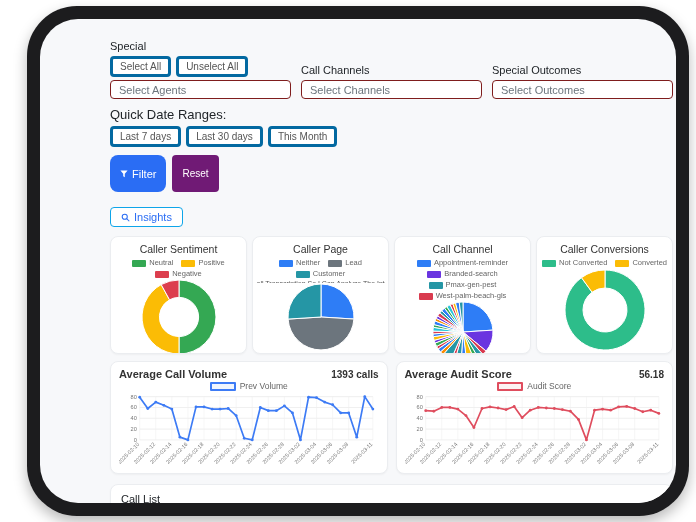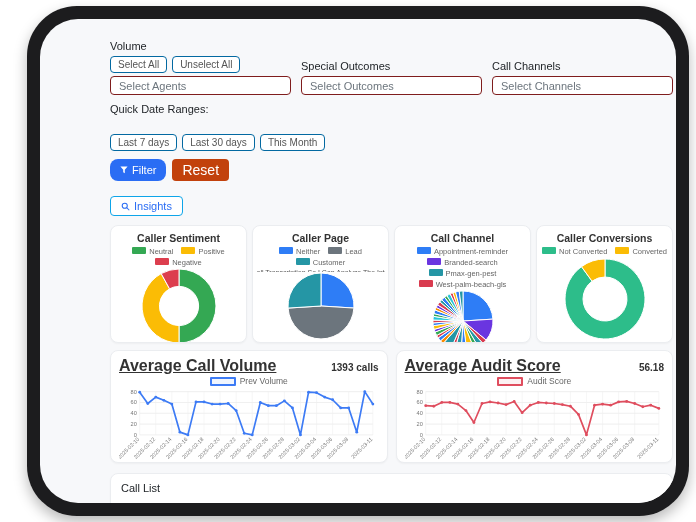--- a/index.html
+++ b/index.html
@@ -5,43 +5,43 @@
   * { box-sizing: border-box; margin:0; padding:0; }
   html,body { width:696px; height:522px; background:#fff; font-family:"Liberation Sans", sans-serif; }
   .frame { position:absolute; left:27px; top:6px; width:662px; height:510px; background:#1c1c1e; border-radius:50px; box-shadow:0 6px 14px rgba(0,0,0,.28); }
   .screen { position:absolute; inset:13px; background:#f7f8fa; border-radius:38px; overflow:hidden; }
   .content { position:absolute; left:70px; right:3px; top:0; padding-top:21px; }
 
   .flabel { font-size:11px; color:#212529; margin-bottom:4px; }
   .filters-grid { display:flex; gap:10px; align-items:flex-end; }
   .fcol { flex:1; display:flex; flex-direction:column; }
   .btn-row { display:flex; gap:5px; margin-bottom:3px; }
-  .ghost-btn { font-size:10px; color:#555; background:#fff; border:1px solid #0369a1; border-radius:4px; padding:2px 7px; cursor:pointer; }
+  .ghost-btn { font-size:10px; color:#555; background:#fff; border:3px solid #0369a1; border-radius:4px; padding:2px 7px; cursor:pointer; }
   .sel-input { width:100%; height:19px; border:1px solid #7f1d1d; border-radius:4px; background:#fff; font-size:11px; color:#495057; padding:0 8px; font-family:"Liberation Sans",sans-serif; }
   .sel-input::placeholder { color:#6c757d; }
 
-  .quick-label { font-size:11px; color:#212529; margin-top:8px; margin-bottom:19px; }
+  .quick-label { font-size:13px; color:#212529; margin-top:8px; margin-bottom:4px; }
   .action-row { display:flex; gap:6px; margin-top:8px; }
   .btn-primary { display:inline-flex; align-items:center; gap:4px; background:#2a6df4; color:#fff; border:none; border-radius:8px; font-size:11px; padding:3px 10px; cursor:pointer; }
-  .btn-gray { background:#c2410c; color:#fff; border:none; border-radius:4px; font-size:14px; padding:3px 10px; cursor:pointer; }
+  .btn-gray { background:#701a75; color:#fff; border:none; border-radius:4px; font-size:10px; padding:13px 10px; cursor:pointer; }
   .btn-outline { display:inline-flex; align-items:center; gap:4px; background:#fff; color:#2a6df4; border:1px solid #0ea5e9; border-radius:4px; font-size:11px; padding:3px 10px; margin-top:15px; cursor:pointer; }
 
   .cards-row { display:flex; gap:5px; margin-top:9px; height:118px; }
   .chart-card { flex:1; background:#fff; border:1px solid #ebedf0; border-radius:8px; box-shadow:0 1px 2px rgba(0,0,0,.04); padding:6px 4px 2px; overflow:hidden; display:flex; flex-direction:column; align-items:center; }
-  .chart-card h3 { font-size:10.5px; color:#333; font-weight:700; text-align:center; }
+  .chart-card h3 { font-size:10.5px; color:#333; font-weight:400; text-align:center; }
   .legend { display:flex; flex-wrap:wrap; justify-content:center; column-gap:8px; row-gap:1px; margin-top:3px; line-height:10px; }
-  .lg-item { display:inline-flex; gap:3px; font-size:7.5px; color:#666; cursor:pointer; white-space:nowrap; }
+  .lg-item { display:inline-flex; align-items:center; gap:3px; font-size:7.5px; color:#666; cursor:pointer; white-space:nowrap; }
   .lg-swatch { display:inline-block; width:14px; height:7px; border-radius:1px; }
   .overflow-label { font-size:7px; color:#555; white-space:nowrap; overflow:hidden; width:128px; text-align:center; margin-top:1px; }
   .pie-wrap { flex:1; display:flex; align-items:center; justify-content:center; }
 
   .line-row { display:flex; gap:8px; margin-top:7px; height:113px; }
   .line-card { flex:1; background:#fff; border:1px solid #ebedf0; border-radius:8px; box-shadow:0 1px 2px rgba(0,0,0,.04); padding:6px 8px 0; overflow:hidden; }
   .line-head { display:flex; justify-content:space-between; align-items:baseline; }
-  .line-title { font-size:16px; color:#333; font-weight:600;text-decoration:underline; }
+  .line-title { font-size:11px; color:#333; font-weight:600; }
   .line-value { font-size:10px; color:#333; font-weight:700; }
   .line-legend { display:flex; justify-content:center; align-items:center; gap:4px; margin-top:1px; }
   .line-legend .box { width:26px; height:9px; border-style:solid; border-width:2.5px; border-radius:1px; }
   .line-legend .txt { font-size:8.5px; color:#666; }
 
   .list-card { background:#fff; border:1px solid #ebedf0; border-radius:8px; box-shadow:0 1px 2px rgba(0,0,0,.04); margin-top:10px; height:95px; padding:8px 10px 0; }
   .list-title { font-size:11px; color:#212529; }
   .pager { display:flex; align-items:center; margin-top:6px; }
   .btn-prev { background:#7f1d1d; color:#fff; border:none; border-radius:4px; font-size:11px; padding:3px 11px; cursor:default; }
   .page-info { flex:1; text-align:center; font-size:11px; color:#212529; }
@@ -50,36 +50,36 @@
 </head>
 <body>
 
 <div class="frame">
   <div class="screen">
     <div class="content">
 
       <section>
         <div class="filters-grid">
           <div class="fcol">
-            <div class="flabel">Volume</div>
+            <div class="flabel">Special</div>
             <div class="btn-row">
               <button class="ghost-btn">Select All</button>
               <button class="ghost-btn">Unselect All</button>
             </div>
             <input class="sel-input" readonly="" placeholder="Select Agents" style="">
+          </div>
+          <div class="fcol">
+            <div style="flex:1"></div>
+            <div class="flabel">Call Channels</div>
+            <input class="sel-input" readonly="" placeholder="Select Channels" style="">
           </div>
           <div class="fcol">
             <div style="flex:1"></div>
             <div class="flabel">Special Outcomes</div>
             <input class="sel-input" readonly="" placeholder="Select Outcomes" style="">
-          </div>
-          <div class="fcol">
-            <div style="flex:1"></div>
-            <div class="flabel">Call Channels</div>
-            <input class="sel-input" readonly="" placeholder="Select Channels" style="">
           </div>
         </div>
 
         <div class="quick-label">Quick Date Ranges:</div>
         <div class="btn-row">
           <button class="ghost-btn">Last 7 days</button>
           <button class="ghost-btn">Last 30 days</button>
           <button class="ghost-btn">This Month</button>
         </div>
 

